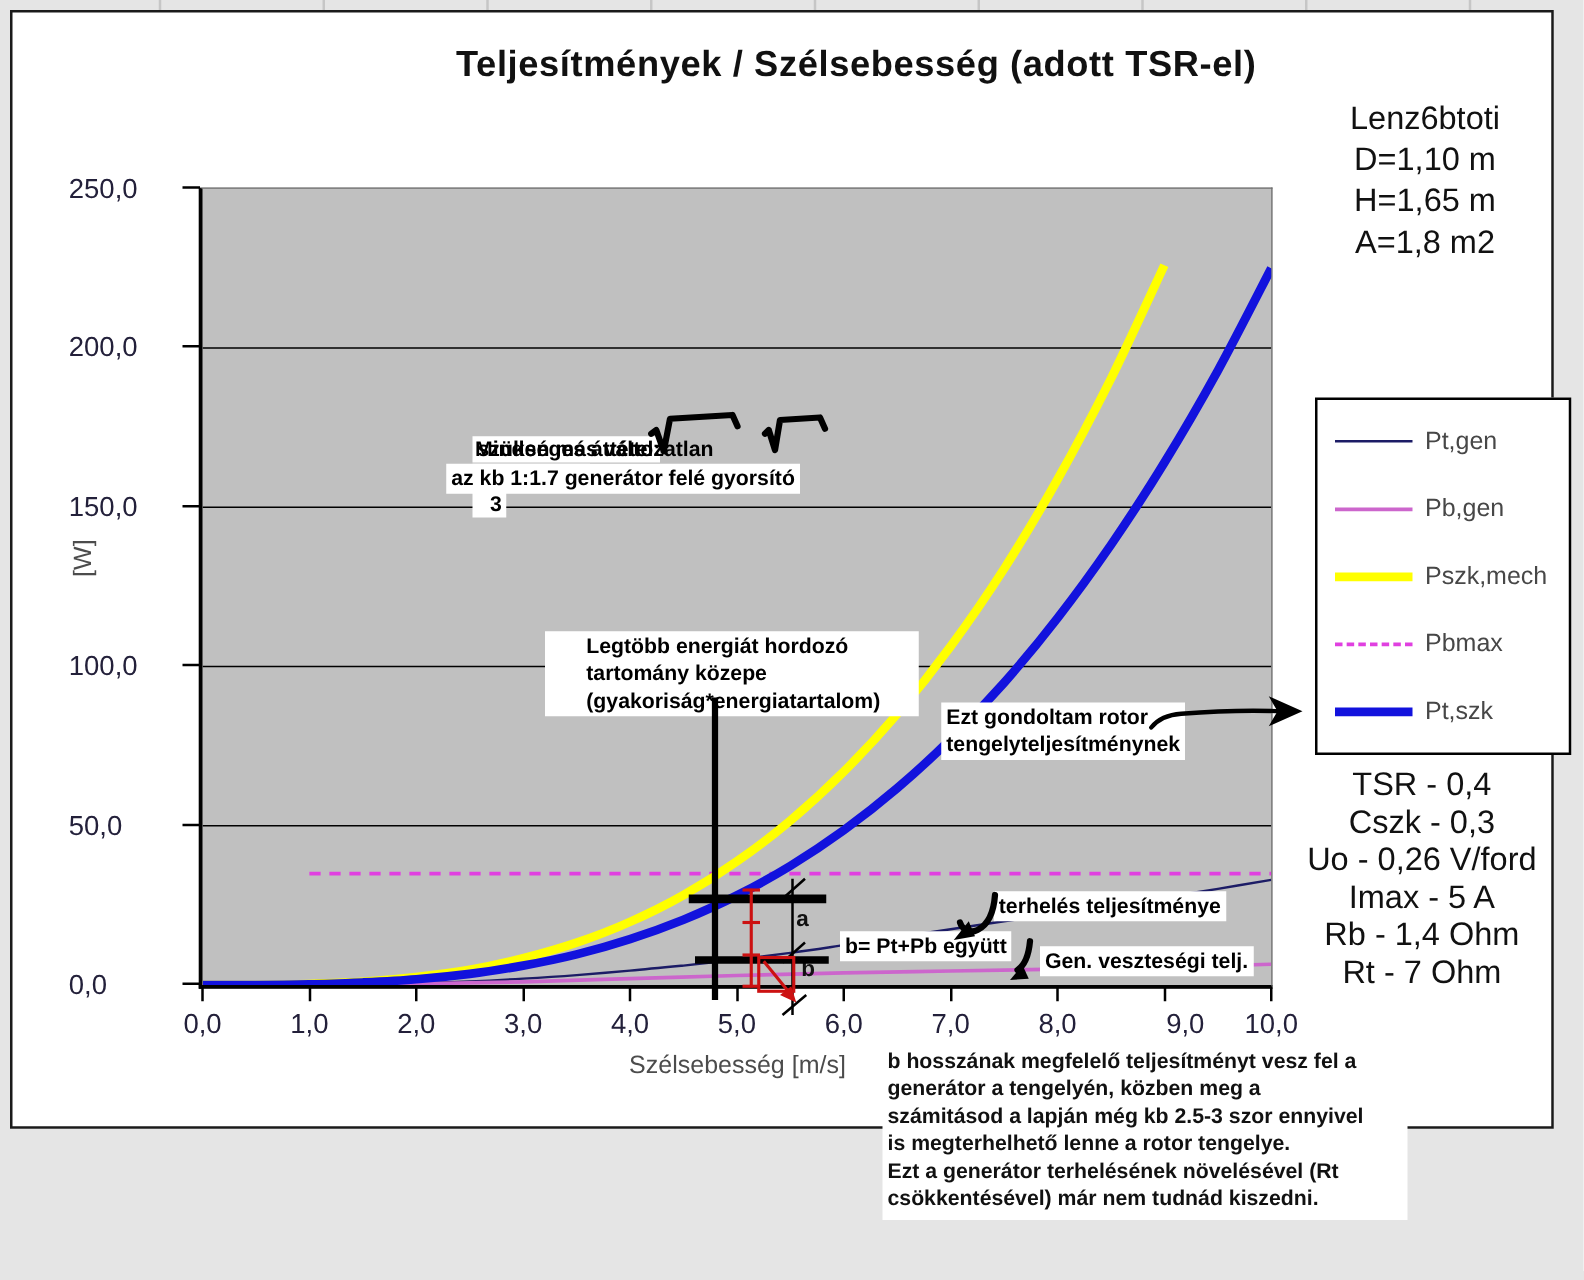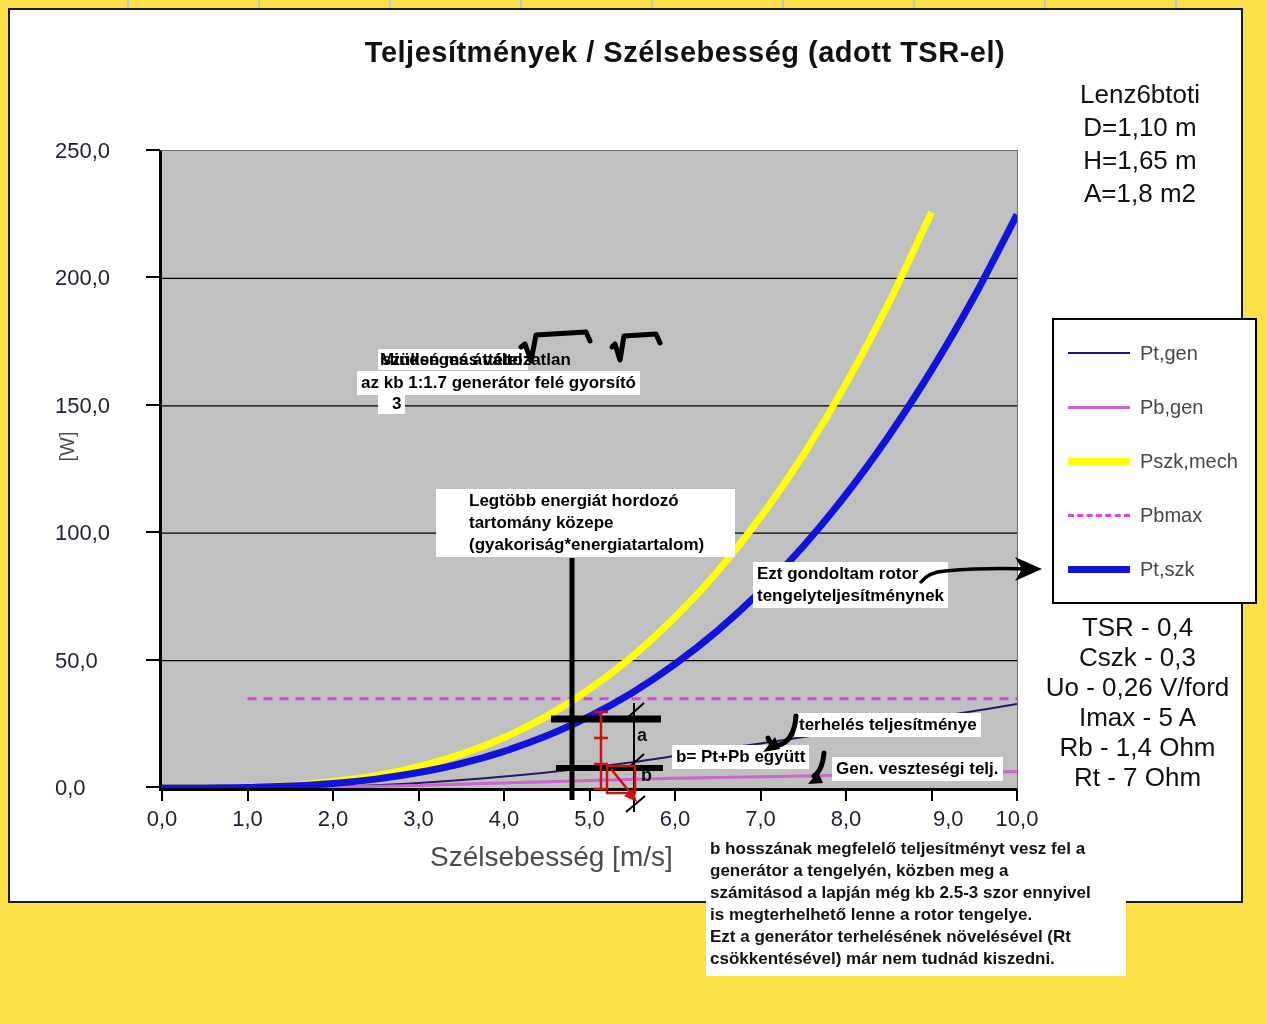--- a/index.html
+++ b/index.html
@@ -1,32 +1,32 @@
 <!DOCTYPE html>
 <html><head>
 <meta charset="utf-8">
 <style>
   html,body{margin:0;padding:0;background:#fff;}
-  .page{position:relative;width:1267px;height:1024px;background:#fde047;overflow:hidden;
+  .page{position:relative;width:1267px;height:1024px;background:#e5e5e5;overflow:hidden;
         font-family:"Liberation Sans",sans-serif;color:#111;}
   .abs{position:absolute;}
   .chart-frame{left:8px;top:8px;width:1231px;height:891px;border:2px solid #1a1a1a;background:#fff;z-index:1;}
   .chart-title{left:300px;top:36px;width:770px;text-align:center;font-size:29px;font-weight:bold;
                letter-spacing:0.5px;z-index:2;white-space:nowrap;}
   .info-block{left:1035px;top:78px;width:210px;text-align:center;font-size:26px;line-height:33px;z-index:2;}
   .plot-area{left:159px;top:150px;width:855px;height:637px;background:#c0c0c0;
              border-left:3px solid #000;border-bottom:3px solid #000;
              border-top:1px solid #6e6e6e;border-right:1px solid #6e6e6e;z-index:2;}
   .plot-area svg{display:block;}
   .ytick-label{position:absolute;width:92px;font-size:22px;color:#23203a;z-index:2;}
   .xtick-label{position:absolute;width:64px;text-align:center;font-size:22px;color:#23203a;z-index:2;}
   .tickmark{position:absolute;background:#000;z-index:2;}
   .y-axis-title{left:52px;top:435px;width:30px;font-size:20px;color:#4c4c4c;
                 transform:rotate(-90deg);transform-origin:center;z-index:2;}
-  .x-axis-title{left:430px;top:841px;width:320px;font-size:28px;color:#4c4c4c;z-index:2;}
+  .x-axis-title{left:430px;top:841px;width:320px;text-align:center;font-size:20px;color:#4c4c4c;z-index:2;}
   .legend-box{left:1028px;top:318px;width:205px;height:286px;border:2px solid #000;background:#fff;z-index:3;
               display:flex;flex-direction:column;justify-content:space-around;padding:6px 0;box-sizing:border-box;margin-left:24px;}
   .legend-row{display:flex;align-items:center;padding-left:14px;}
   .legend-sample{width:62px;margin-right:10px;flex:0 0 62px;}
   .legend-label{font-size:20px;color:#474747;}
   .params-block{left:1030px;top:612px;width:215px;text-align:center;font-size:26px;line-height:30px;z-index:2;}
   .ann{position:absolute;font-size:17px;font-weight:bold;color:#000;line-height:22px;z-index:4;white-space:pre-line;}
   .whitebg{background:#fff;padding:1px 4px;}
   .bottom-note{left:706px;top:836px;width:414px;background:#fff;font-size:17px;font-weight:bold;
                line-height:22px;z-index:5;white-space:pre-line;padding:2px 2px 6px 4px;}
@@ -136,21 +136,21 @@
   </div>
 
   <div class="ann" style="left:378px;top:327px;">
     <span class="whitebg"><span>szükséges áttétel:</span>
       <span style="padding-left:8px;">(a+b)/b = ~</span>
       <span style="padding-left:14px;">3</span></span>
   </div>
   <div class="ann" style="left:356px;top:349px;margin-left:24px;">Minden más változatlan</div>
   <div class="ann whitebg" style="left:357px;top:371px;">az kb 1:1.7 generátor felé gyorsító</div>
 
-  <div class="ann whitebg" style="left:436px;top:489px;width:262px;padding-left:33px;">Legtöbb energiát hordozó
+  <div class="ann whitebg" style="left:436px;top:505px;width:262px;padding-left:33px;">Legtöbb energiát hordozó
 tartomány közepe
 (gyakoriság*energiatartalom)</div>
 
   <div class="ann whitebg" style="left:753px;top:562px;">Ezt gondoltam rotor
 tengelyteljesítménynek</div>
 
   <div class="ann whitebg" style="left:795px;top:713px;text-align:right;">terhelés teljesítménye</div>
 
   <div class="ann whitebg" style="left:672px;top:745px;">b= Pt+Pb együtt</div>
 

